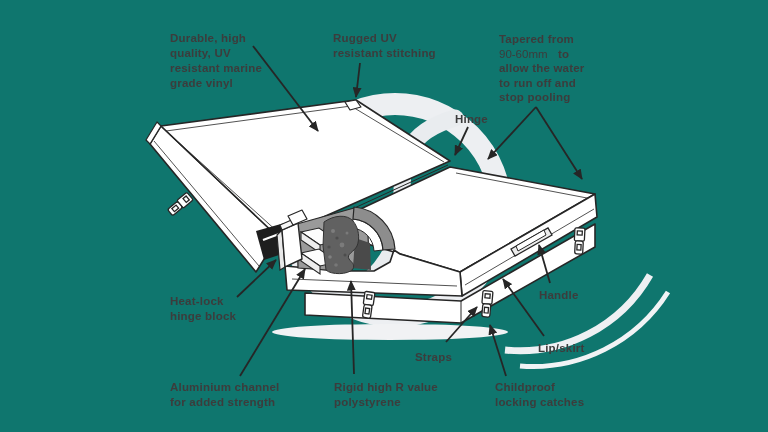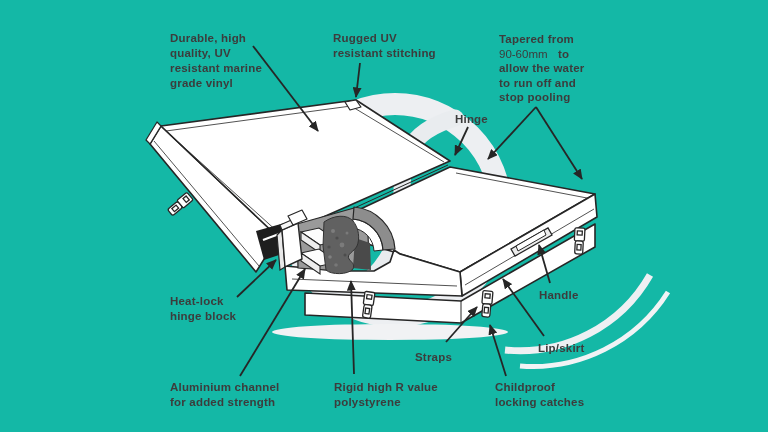--- a/index.html
+++ b/index.html
@@ -1,16 +1,16 @@
 <!DOCTYPE html>
 <html><head>
 <meta charset="utf-8">
 <style>
   html,body{margin:0;padding:0;background:#fff;}
-  .frame{position:relative;width:768px;height:432px;background:#14b8a6;overflow:hidden;}
+  .frame{position:relative;width:768px;height:432px;background:#0f766e;overflow:hidden;}
   svg{display:block;}
   .lbl{font:700 11.5px "Liberation Sans", sans-serif;fill:#3c3c3c;letter-spacing:.2px;}
   .lbl-light{font-weight:400;letter-spacing:0;}
   .face{fill:#ffffff;stroke:#262626;stroke-width:1.6;stroke-linejoin:round;}
   .face-thin{fill:#ffffff;stroke:#262626;stroke-width:1.2;stroke-linejoin:round;}
   .seam{stroke:#262626;stroke-width:.8;fill:none;}
   .gapline{stroke:#262626;stroke-width:1;fill:none;}
   .arrow{stroke:#262626;stroke-width:1.8;fill:none;marker-end:url(#ah);}
   .strap rect{fill:#ffffff;stroke:#262626;stroke-width:1.3;}
   .wm{fill:none;}

